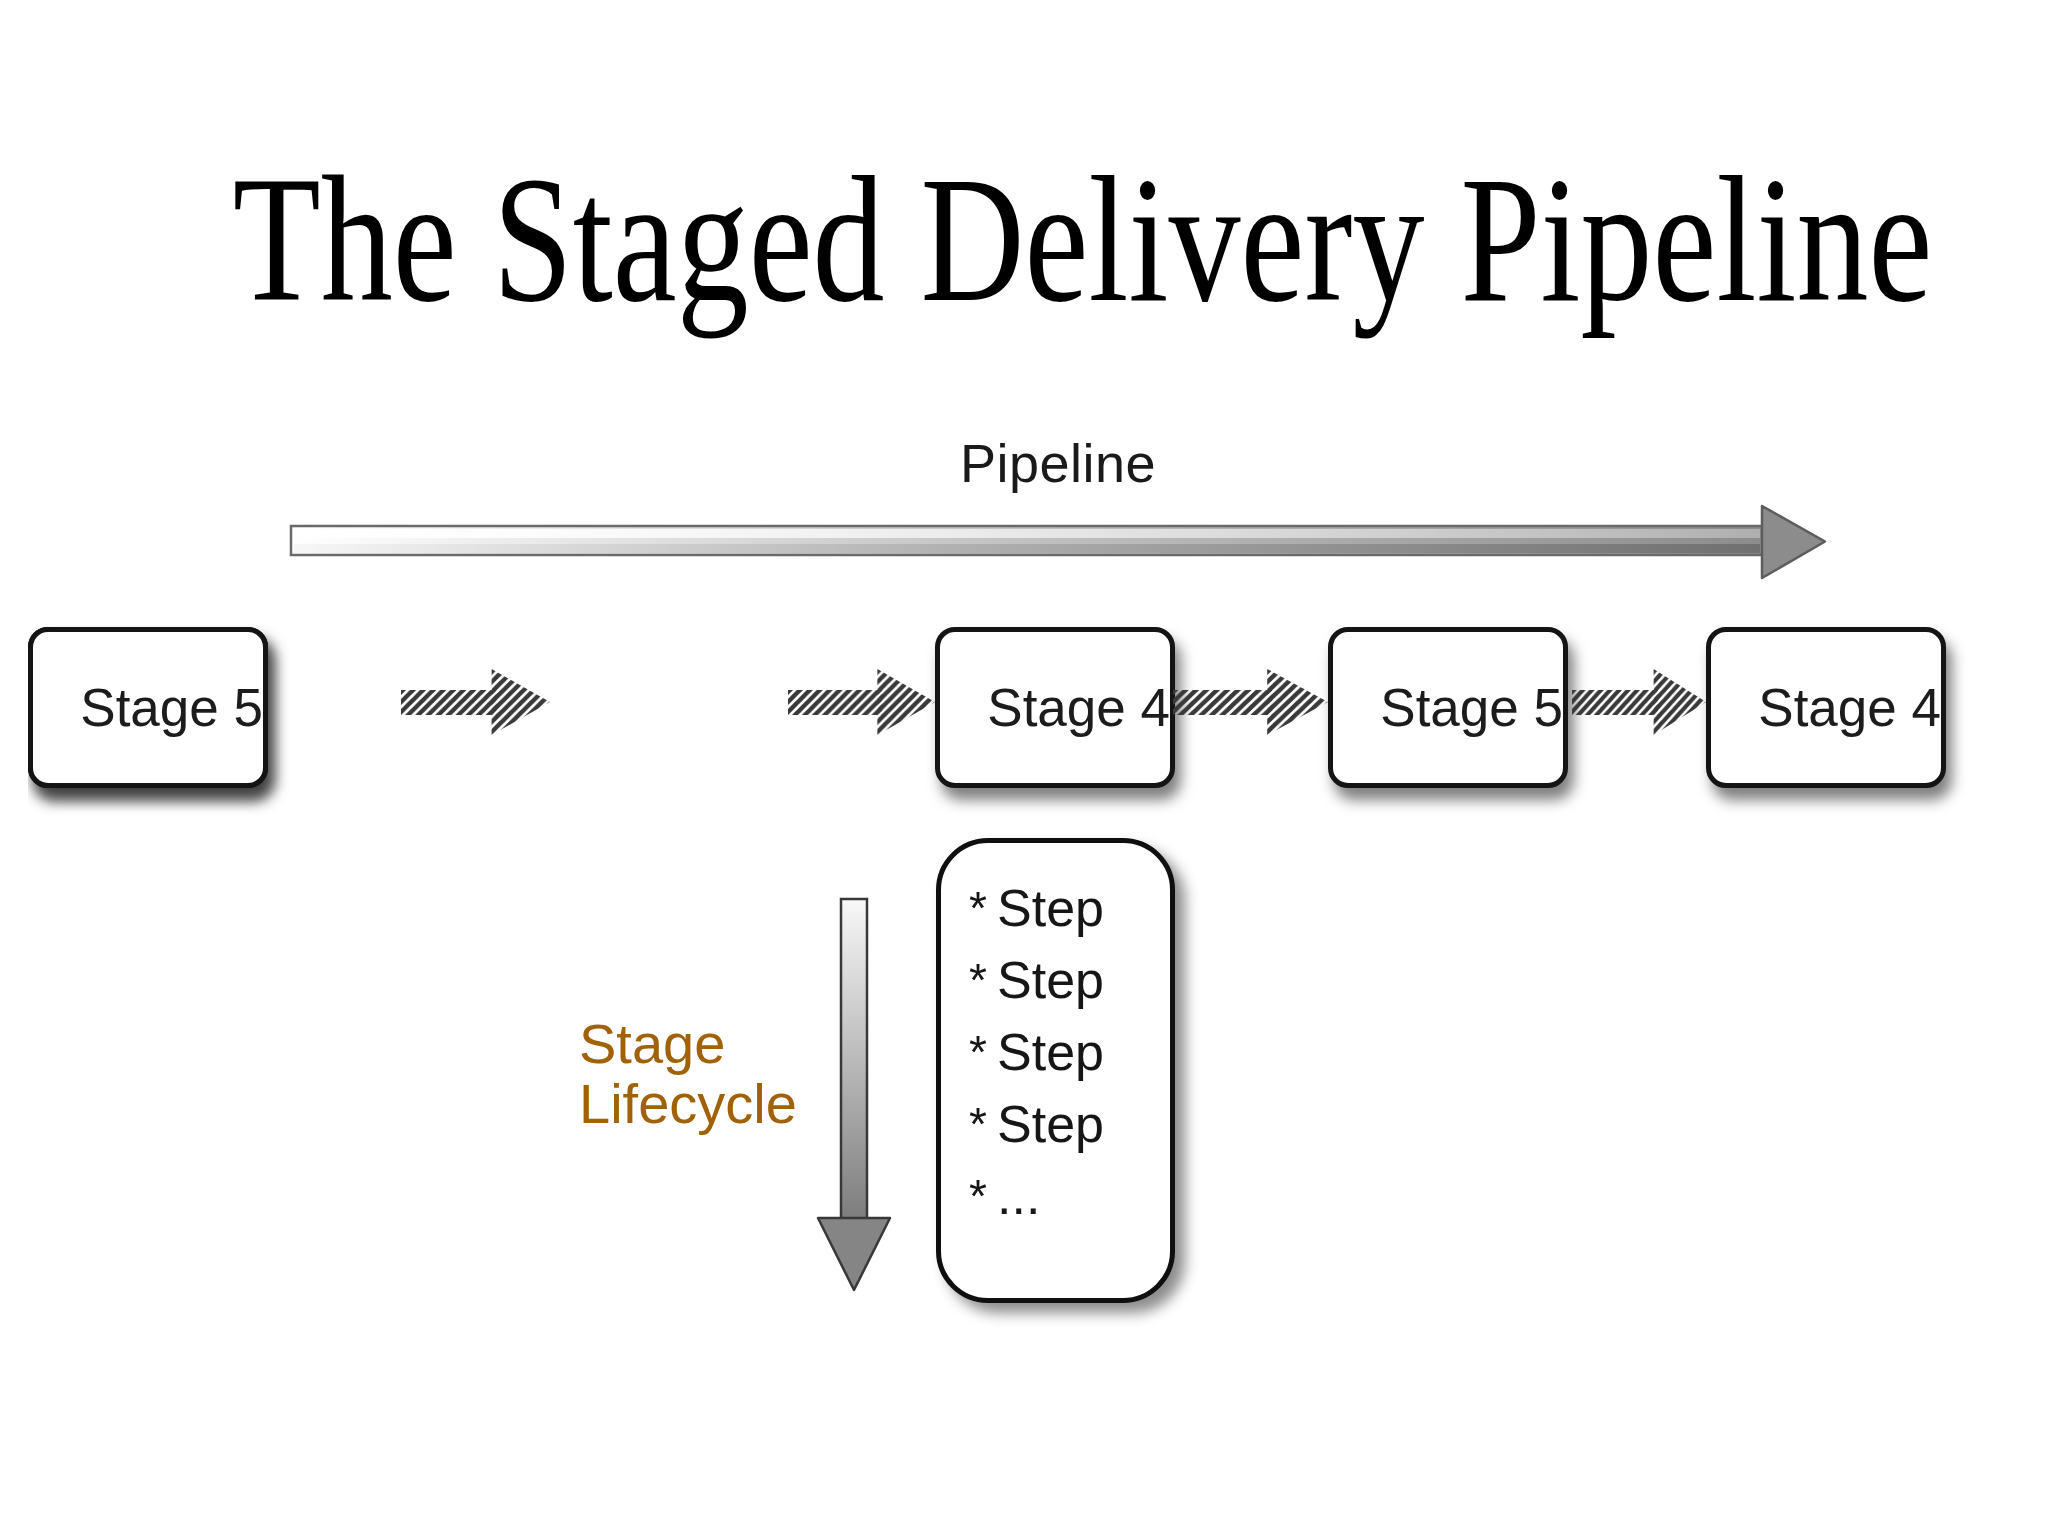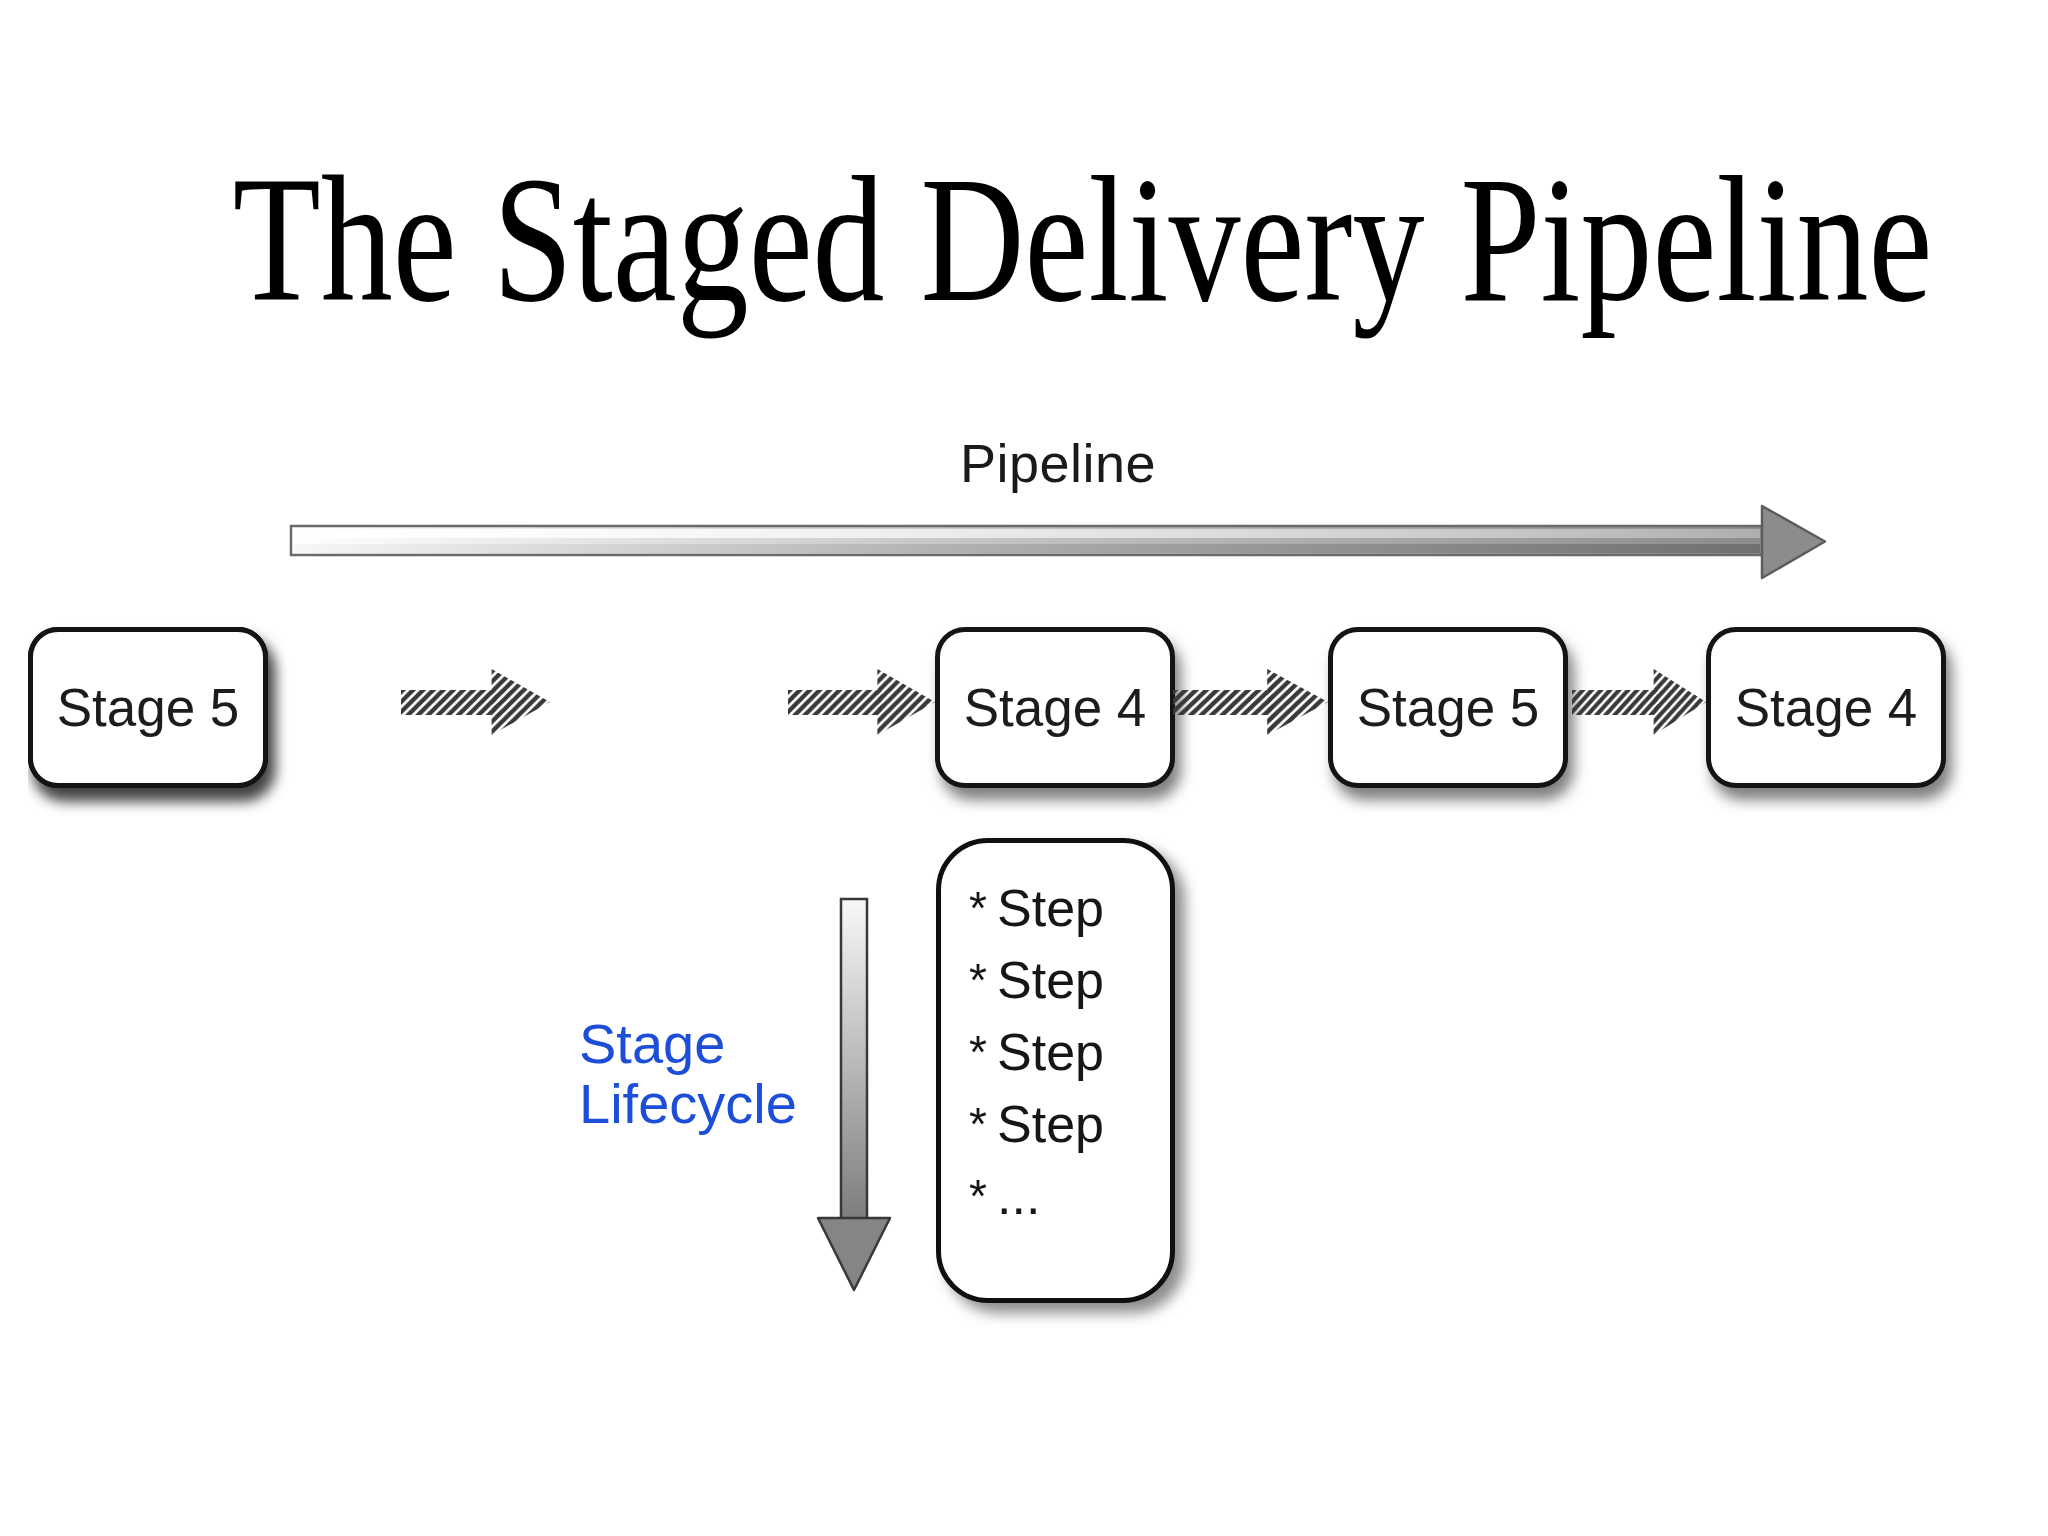--- a/index.html
+++ b/index.html
@@ -45,23 +45,23 @@
 
   
   .h-arrow{position:absolute;left:260px;top:499px;width:1540px;height:85px;}
 
   
   .stage{
     position:absolute;top:627px;width:240px;height:161px;
     box-sizing:border-box;
     background:var(--box-fill);
     border:5px solid var(--box-border);
-    border-radius:30px;
+    border-radius:20px;
     box-shadow:6px 12px 14px rgba(0,0,0,0.50);
-    display:flex;align-items:center;justify-content:center;
+    display:flex;align-items:center;justify-content:flex-end;
   }
   .stage-label{font-size:53px;color:#1c1c1c;white-space:nowrap;}
   .stage:nth-of-type(1){left:135px;}
   .stage:nth-of-type(2){left:522px;}
   .stage:nth-of-type(3){left:907px;}
   .stage:nth-of-type(4){left:1300px;}
   .stage:nth-of-type(5){left:1678px;}
 
   
   .connector{position:absolute;top:662px;height:80px;}
@@ -69,21 +69,21 @@
   .connector.c2{left:760px;width:149px;}
   .connector.c3{left:1145px;width:157px;}
   .connector.c4{left:1544px;width:136px;}
 
   
   .v-arrow{position:absolute;left:787px;top:896px;width:78px;height:398px;}
 
   
   .lifecycle-label{
     position:absolute;left:551px;top:1014px;
-    font-size:56px;line-height:60px;color:#1d4ed8;
+    font-size:56px;line-height:60px;color:#a16207;
   }
 
   
   .steps-panel{
     position:absolute;left:908px;top:838px;width:239px;height:465px;
     box-sizing:border-box;
     background:var(--box-fill);
     border:5px solid #0f0f0f;
     border-radius:52px;
     box-shadow:10px 10px 14px rgba(0,0,0,0.45);

